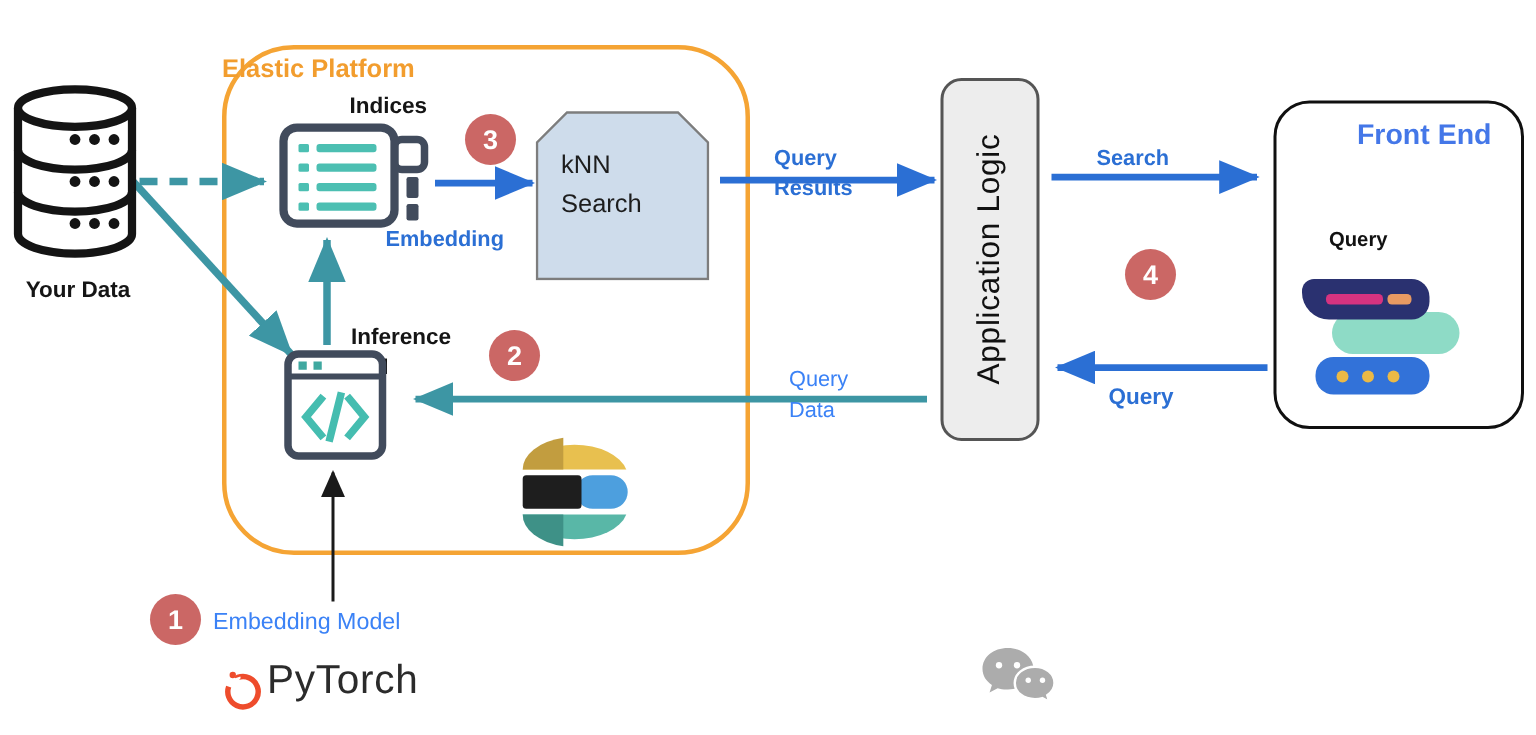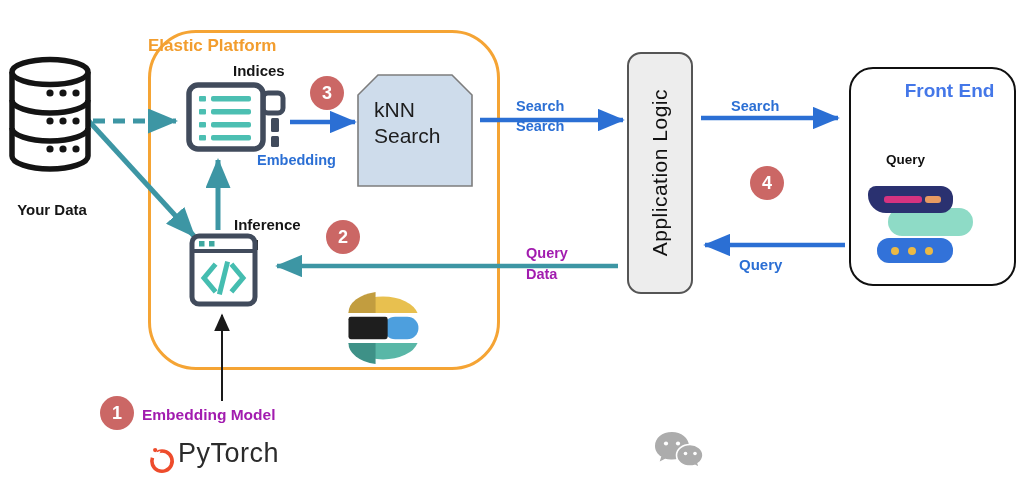--- a/index.html
+++ b/index.html
@@ -16,23 +16,23 @@
     border:3px solid #F5A434;border-radius:48px;box-sizing:border-box;background:transparent;
   }
   .platform-title{
     left:148px;top:36px;width:352px;text-align:left;
     color:#F29D2E;font-weight:bold;font-size:17px;
   }
 
   
   .lbl-black{color:#151515;font-weight:bold;font-size:15px;}
   .lbl-blue{color:#2B6FD4;font-weight:bold;font-size:14.5px;line-height:20px;}
-  .lbl-teal{color:#a21caf;font-weight:bold;font-size:14.5px;line-height:21px;}
-
-  .knn-text{left:374px;top:97px;width:84px;font-size:21px;line-height:26px;color:#1d1d1d;}
+  .lbl-teal{color:#3b82f6;font-weight:normal;font-size:14.5px;line-height:21px;}
+
+  .knn-text{left:374px;top:97px;width:84px;font-size:17px;line-height:26px;color:#1d1d1d;}
 
   
   .app-logic{
     left:627px;top:52px;width:66px;height:242px;background:#EDEDED;
     border:2px solid #555;border-radius:14px;box-sizing:border-box;
     display:flex;align-items:center;justify-content:center;
   }
   .app-logic span{
     writing-mode:vertical-rl;transform:rotate(180deg);
     font-size:21px;color:#111;letter-spacing:0.5px;white-space:nowrap;
@@ -130,21 +130,21 @@
         <circle cx="55" cy="37" r="3.6"></circle>
         <circle cx="68" cy="37" r="3.6"></circle>
       <circle cx="42" cy="65" r="3.6"></circle>
         <circle cx="55" cy="65" r="3.6"></circle>
         <circle cx="68" cy="65" r="3.6"></circle>
       <circle cx="42" cy="93" r="3.6"></circle>
         <circle cx="55" cy="93" r="3.6"></circle>
         <circle cx="68" cy="93" r="3.6"></circle>
     </g>
   </svg>
-  <div class="abs lbl-black" style="left:4px;top:185px;width:96px;text-align:center;margin-top:16px;">Your Data</div>
+  <div class="abs lbl-black" style="left:4px;top:185px;width:96px;text-align:center;">Your Data</div>
 
   <div class="abs lbl-black" style="left:197px;top:62px;margin-left:36px;">Indices</div>
   <svg class="abs icon-layer" style="left:186px;top:82px;" width="102" height="72" viewBox="0 0 102 72">
     <rect x="77" y="11" width="20" height="20" rx="5" fill="#fff" stroke="#414B5C" stroke-width="5"></rect>
     <rect x="3" y="3" width="74" height="64" rx="9" fill="#fff" stroke="#414B5C" stroke-width="5.5"></rect>
     <g fill="#4CBFB2">
       <rect x="13" y="14" width="7" height="5.5" rx="1"></rect>
         <rect x="25" y="14" width="40" height="5.5" rx="2"></rect>
       <rect x="13" y="27" width="7" height="5.5" rx="1"></rect>
         <rect x="25" y="27" width="40" height="5.5" rx="2"></rect>
@@ -160,21 +160,21 @@
   </svg>
 
   <svg class="abs" style="left:357px;top:74px;" width="116" height="113" viewBox="0 0 116 113">
     <polygon points="21,1 95,1 115,21 115,112 1,112 1,21" fill="#CEDCEB" stroke="#7d7d7d" stroke-width="1.6"></polygon>
   </svg>
   <div class="abs knn-text">kNN Search</div>
 
   <div class="abs lbl-blue" style="left:257px;top:150px;text-align:right;">Embedding</div>
   <div class="abs badge" style="left:310px;top:76px;">3</div>
 
-  <div class="abs lbl-blue" style="left:516px;top:96px;width:70px;">Search Search</div>
+  <div class="abs lbl-blue" style="left:516px;top:96px;width:70px;">Query Results</div>
 
   <div class="abs app-logic">
     <span>Application Logic</span>
   </div>
 
   <div class="abs lbl-blue" style="left:731px;top:96px;">Search</div>
   <div class="abs badge" style="left:750px;top:166px;">4</div>
   <div class="abs lbl-blue" style="left:739px;top:255px;font-size:15px;">Query</div>
 
   <div class="abs lbl-teal" style="left:526px;top:243px;width:60px;">Query Data</div>

